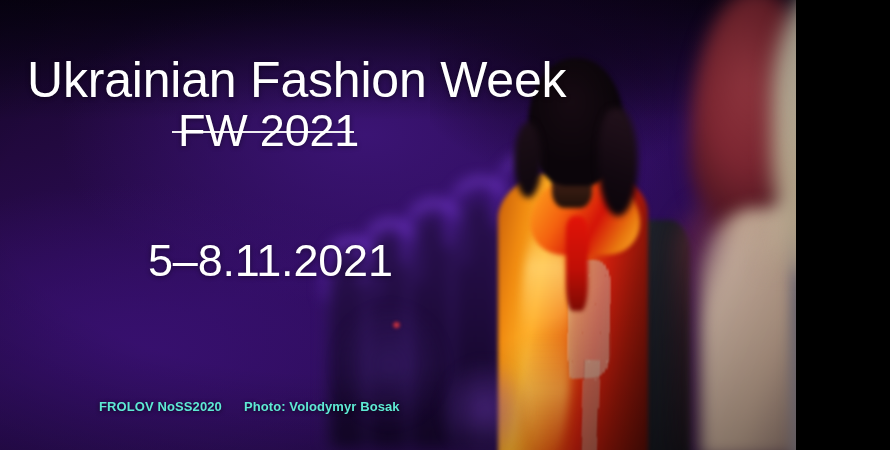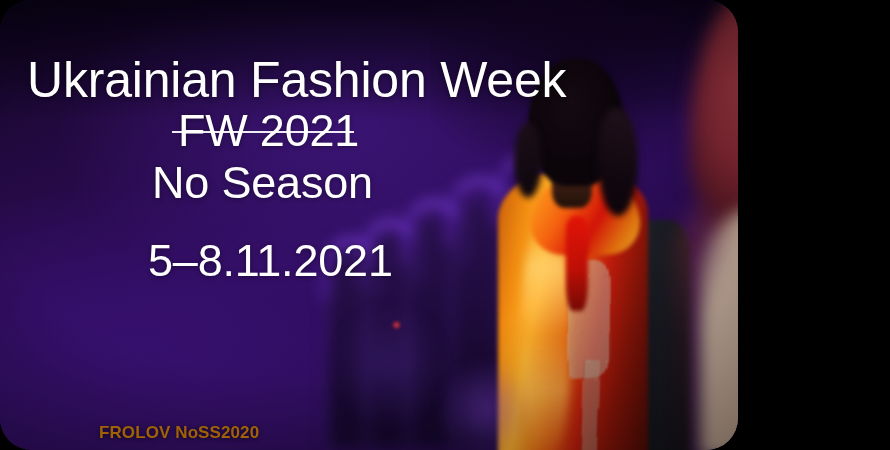--- a/index.html
+++ b/index.html
@@ -2,27 +2,26 @@
 <html><head>
 <meta charset="utf-8">
 <style>
   html, body {
     margin: 0;
     padding: 0;
     background: #000;
   }
   #poster {
     position: relative;
-    width: 738px;
+    width: 796px;
     height: 450px;
     overflow: hidden;
     font-family: "Liberation Sans", sans-serif;
     background: #1a0733;
     user-select: none;
-    border-radius: 32px;
   }
 
   
   .bg-base {
     position: absolute;
     inset: 0;
     background:
       radial-gradient(ellipse 70% 60% at 18% 78%, #37106e 0%, rgba(40,13,80,0) 62%),
       radial-gradient(ellipse 55% 55% at 46% 30%, #3b1474 0%, rgba(45,14,86,0) 70%),
       linear-gradient(160deg, #15052b 0%, #22093f 22%, #300d61 52%, #2b0c56 74%, #22083f 100%);
@@ -237,26 +236,26 @@
   }
   .dateline {
     left: 148px; top: 238px;
     font-size: 45px;
     line-height: 1;
   }
 
   
   .caption {
     position: absolute;
-    left: 99px; top: 423px;
+    left: 99px; top: 399px;
     display: flex;
     align-items: baseline;
     gap: 22px;
-    color: #a16207;
-    font-size: 17px;
+    color: #5eead4;
+    font-size: 13px;
     font-weight: 700;
     letter-spacing: 0.1px;
     text-shadow: 0 1px 4px rgba(0,0,0,0.65);
   }
   .caption .cap-credit { font-weight: 700; }
 </style>
 </head>
 <body>
 
 <div id="poster">
@@ -304,22 +303,22 @@
   <div class="fg-blonde-hi"></div>
 
   <div class="bg-vignette"></div>
 
   <div class="text-layer">
     <div class="headline">Ukrainian Fashion Week</div>
 
     <div class="subline">FW 2021</div>
     <div class="strike"></div>
 
-    <div class="noseason">No Season</div>
 
     <div class="dateline">5–8.11.2021</div>
 
     <div class="caption">
       <span class="cap-collection">FROLOV NoSS2020</span>
+      <span class="cap-credit">Photo: Volodymyr Bosak</span>
     </div>
   </div>
 
 </div>
 
 </body></html>

